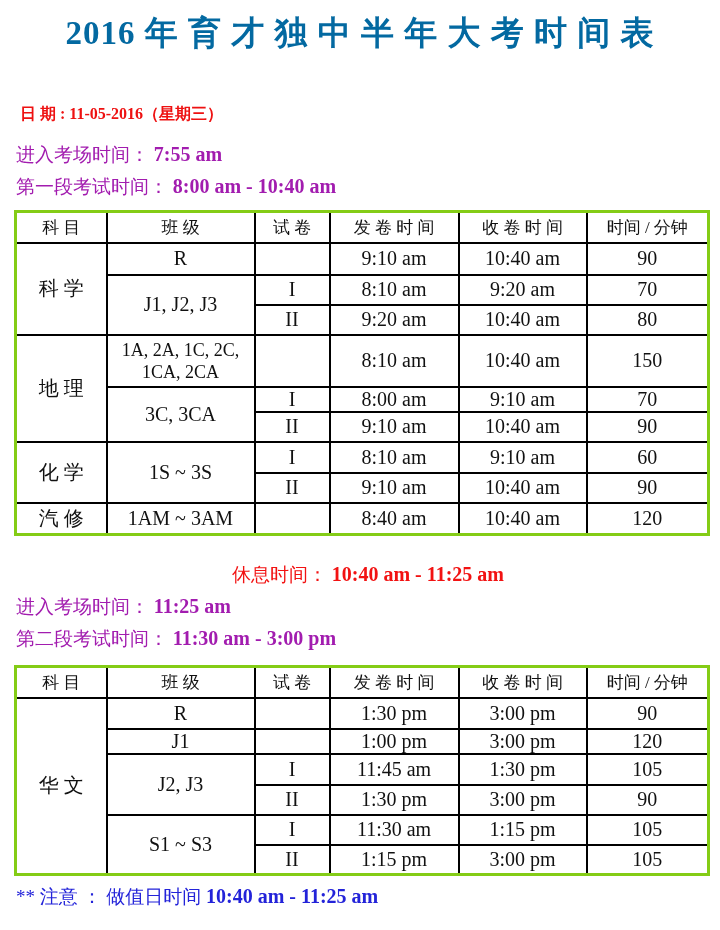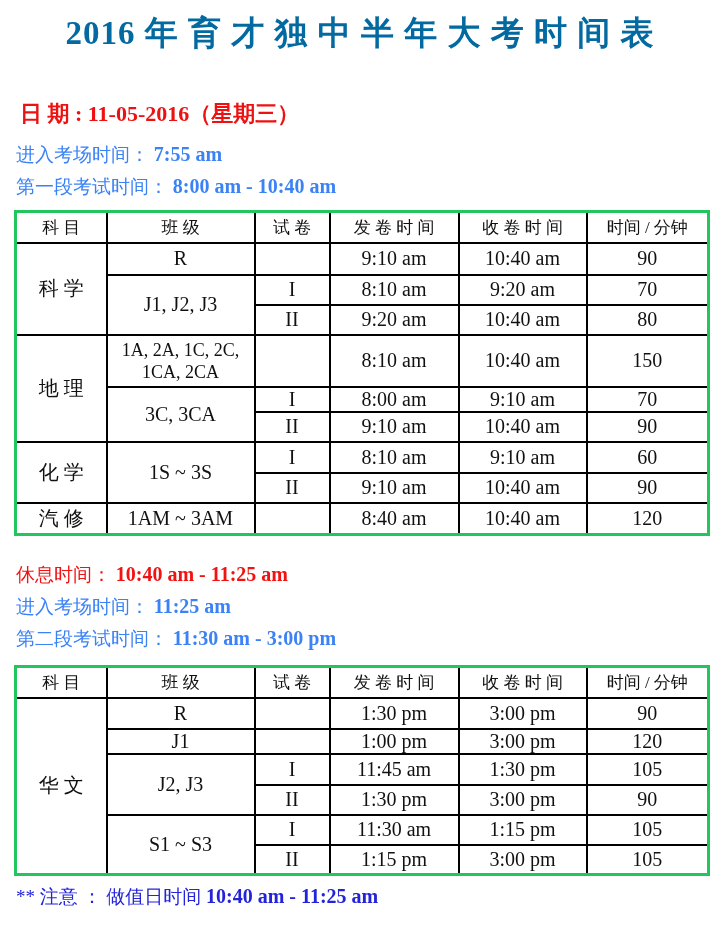--- a/index.html
+++ b/index.html
@@ -6,35 +6,35 @@
   body{
     width:720px;height:930px;background:#ffffff;overflow:hidden;
     font-family:"Liberation Serif","DejaVu Serif",serif;color:#111111;
   }
   .page-title{
     text-align:center;color:#0369a1;font-weight:bold;
     font-size:33px;line-height:46px;margin-top:10px;letter-spacing:1px;
     white-space:nowrap;
   }
   .date-line{
-    color:#ee1111;font-weight:bold;font-size:22px;line-height:28px;
+    color:#ee1111;font-weight:bold;font-size:16px;line-height:28px;
     margin:44px 0 0 20px;
   }
   .info-line{
-    font-size:19px;line-height:26px;margin:13px 0 0 16px;color:#3b82f6;
+    font-size:19px;line-height:26px;margin:13px 0 0 16px;color:#a21caf;
   }
   .info-line .t{font-weight:bold;font-size:20px;}
   .mt5{margin-top:5px;}
-  .mt25{margin-top:25px;}
+  .mt25{margin-top:25px;text-align:center;}
   .break-line{color:#f21212;}
   .break-line .t{color:#f21212;}
   table.exam{
     border-collapse:collapse;table-layout:fixed;
     width:693px;margin:10px 0 0 14px;
-    border:3px solid #22c55e;
+    border:3px solid #84cc16;
   }
   table.exam.t2{margin-top:13px;}
   table.exam th,table.exam td{
     border:2px solid #000;text-align:center;vertical-align:middle;
     padding:0;overflow:hidden;
   }
   table.exam th{font-weight:normal;font-size:17px;}
   td.cn{font-size:20px;}
   td.lat{font-size:20px;}
   td.multi{white-space:pre-line;font-size:18px;line-height:22px;}

